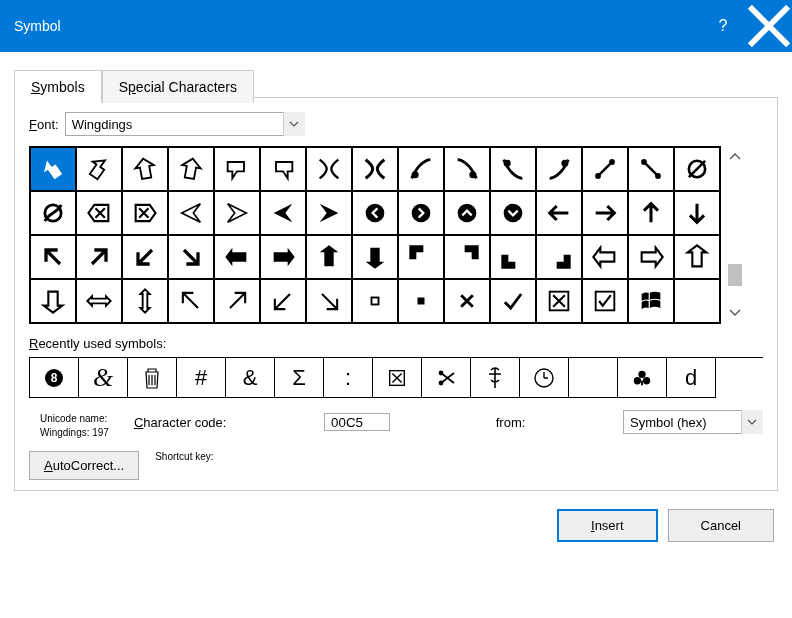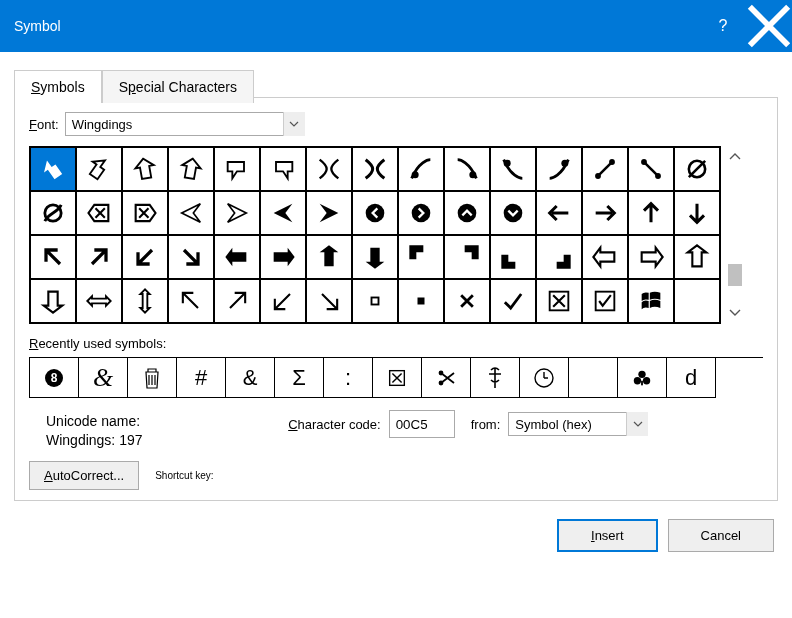--- a/index.html
+++ b/index.html
@@ -27,26 +27,26 @@
   .scroll { width: 20px; display: flex; flex-direction: column; align-items: center; }
   .scroll .arrow { width: 18px; height: 18px; display:flex; align-items:center; justify-content:center; margin: 2px 0; }
   .scroll .thumb { width: 14px; height: 22px; background: #c0c0c0; margin-top: 96px; }
   .scroll svg { width: 12px; height: 8px; }
   .recent-label { margin-bottom: 6px; }
   .recent-label .ul { text-decoration: underline; }
   .recent-grid { display: grid; grid-template-columns: repeat(14, 49px); grid-auto-rows: 40px; border-top: 1px solid #000; border-left: 1px solid #000; margin-bottom: 12px; }
   .recent-grid .rcell { border-right: 1px solid #000; border-bottom: 1px solid #000; display:flex; align-items:center; justify-content:center; font-size: 22px; }
   .inforow { display: flex; align-items: flex-start; gap: 14px; margin: 4px 0 10px 0; }
   .infoleft { flex: 0 0 auto; }
-  .infoleft div { margin: 3px 17px; font-size: 14px; }
-  .inforight { flex: 1; display: flex; align-items: center; gap: 8px; justify-content: center; }
+  .infoleft div { margin: 3px 11px; font-size: 10px; }
+  .inforight { flex: 1; display: flex; align-items: center; gap: 8px; justify-content: space-between; }
   .inforight .ul { text-decoration: underline; }
-  .textbox { border: 1px solid #aaa; padding: 3px 6px; width: 66px; height: 28px; }
+  .textbox { border: 1px solid #aaa; padding: 3px 6px; width: 66px; height: 18px; }
   .from-select .select { min-width: 140px; }
-  .btnrow { display: flex; align-items: center; gap: 10px; margin-top: 6px; }
+  .btnrow { display: flex; gap: 10px; margin-top: 6px; }
   .btn { border: 1px solid #aaa; background: #efefef; padding: 6px 14px; font-size: 13px; cursor: default; }
   .btn .ul { text-decoration: underline; }
   .shortcut-label { margin-left: 6px; font-size: 10px; }
   .footer { display: flex; justify-content: flex-end; gap: 10px; padding: 10px 18px 12px 12px; }
   .footer .btn.primary { border: 2px solid #0078d7; padding: 7px 32px; }
   .footer .btn.cancel { padding: 8px 32px; }
 </style>
 </head>
 <body>
 

